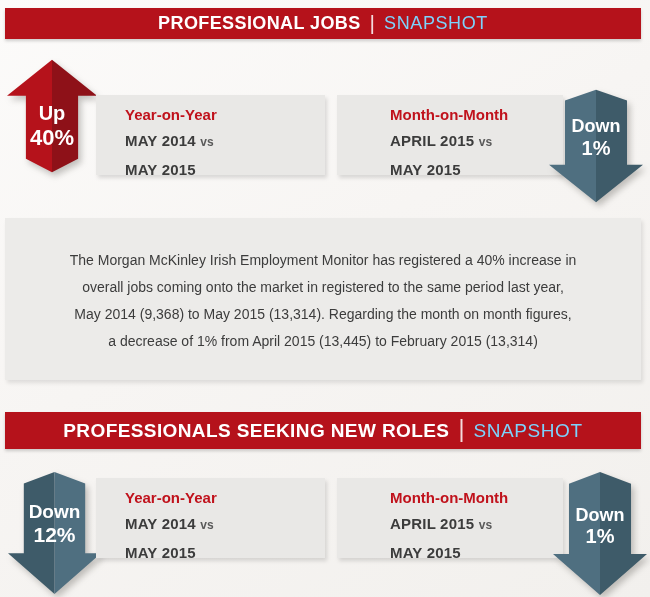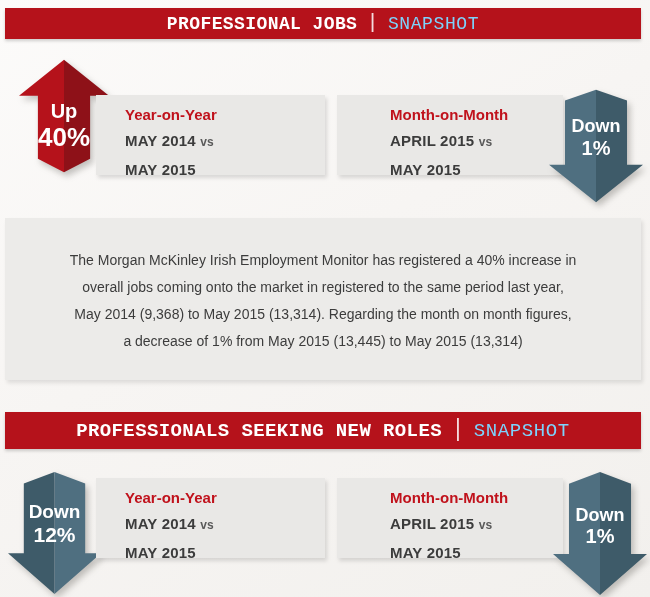--- a/index.html
+++ b/index.html
@@ -13,21 +13,20 @@
   html,body{font-family:"Liberation Sans","DejaVu Sans",sans-serif;}
   .page{
     position:relative;width:650px;height:597px;overflow:hidden;
     background:linear-gradient(150deg,#fcfbfa 0%,var(--bg) 45%,#f2f0ed 100%);
   }
   
   .redbar{
     position:absolute;left:5px;width:636px;background:var(--red);
     color:#fff;display:flex;align-items:center;justify-content:center;
     box-shadow:0 2px 3px rgba(0,0,0,.18);
-    font-family:Liberation Mono, monospace;
   }
   .redbar .t{font-weight:bold;letter-spacing:.4px;}
   .redbar .pipe{font-weight:300;opacity:.85;margin:0 9px;position:relative;top:-1px;}
   .redbar .s{font-weight:400;color:#7dd3fc;letter-spacing:.6px;text-align:center;}
   #header1{top:8px;height:31px;font-size:18px;}
   #header1 .pipe{font-size:21px;}
   #header2{top:412px;height:37px;font-size:19px;}
   #header2 .pipe{font-size:23px;}
   
   .infobox{
@@ -46,23 +45,23 @@
   .arrow{position:absolute;}
   .arrow svg{display:block;width:100%;height:100%;
     filter:drop-shadow(3px 4px 3px rgba(90,85,80,.35));}
   .arrow .label{
     position:absolute;inset:0;display:flex;flex-direction:column;
     align-items:center;justify-content:center;color:#fff;font-weight:bold;
     line-height:1.15;
   }
   .red-l{fill:var(--red);} .red-d{fill:var(--red-dark);}
   .sl-l{fill:var(--slate);} .sl-d{fill:var(--slate-dark);}
-  #arrow-up40{left:19px;top:58px;width:90px;height:117px;}
+  #arrow-up40{left:7px;top:58px;width:90px;height:117px;}
   #arrow-up40 .label{padding-top:20px;font-size:20px;}
-  #arrow-up40 .pct{font-size:26px;}
+  #arrow-up40 .pct{font-size:22px;}
   #arrow-down1a{left:549px;top:88px;width:94px;height:116px;}
   #arrow-down1a .label{padding-bottom:16px;font-size:18px;}
   #arrow-down1a .pct{font-size:20px;}
   #arrow-down12{left:8px;top:470px;width:93px;height:126px;}
   #arrow-down12 .label{padding-bottom:18px;font-size:19px;}
   #arrow-down12 .pct{font-size:21px;}
   #arrow-down1b{left:553px;top:470px;width:94px;height:127px;}
   #arrow-down1b .label{padding-bottom:14px;font-size:18px;}
   #arrow-down1b .pct{font-size:20px;}
   
@@ -122,21 +121,21 @@
     <div class="label">
       <span>Down</span>
       <span class="pct">1%</span>
     </div>
   </div>
 
   <div id="summary">
     <div>The Morgan McKinley Irish Employment Monitor has registered a 40% increase in</div>
     <div>overall jobs coming onto the market in registered to the same period last year,</div>
     <div>May 2014 (9,368) to May 2015 (13,314). Regarding the month on month figures,</div>
-    <div>a decrease of 1% from May 2015 (13,445) to May 2015 (13,314)</div>
+    <div>a decrease of 1% from April 2015 (13,445) to February 2015 (13,314)</div>
   </div>
 
   <div class="redbar" id="header2">
     <span class="t">PROFESSIONALS SEEKING NEW ROLES</span>
     <span class="pipe">|</span>
     <span class="s">SNAPSHOT</span>
   </div>
 
   <div class="arrow" id="arrow-down12">
     <svg viewBox="0 0 100 130" preserveAspectRatio="none">

